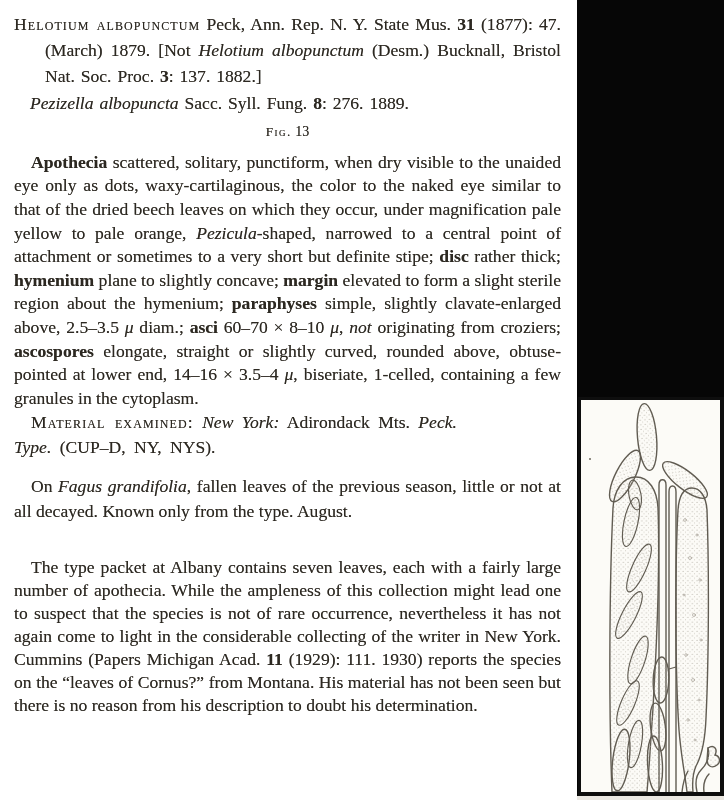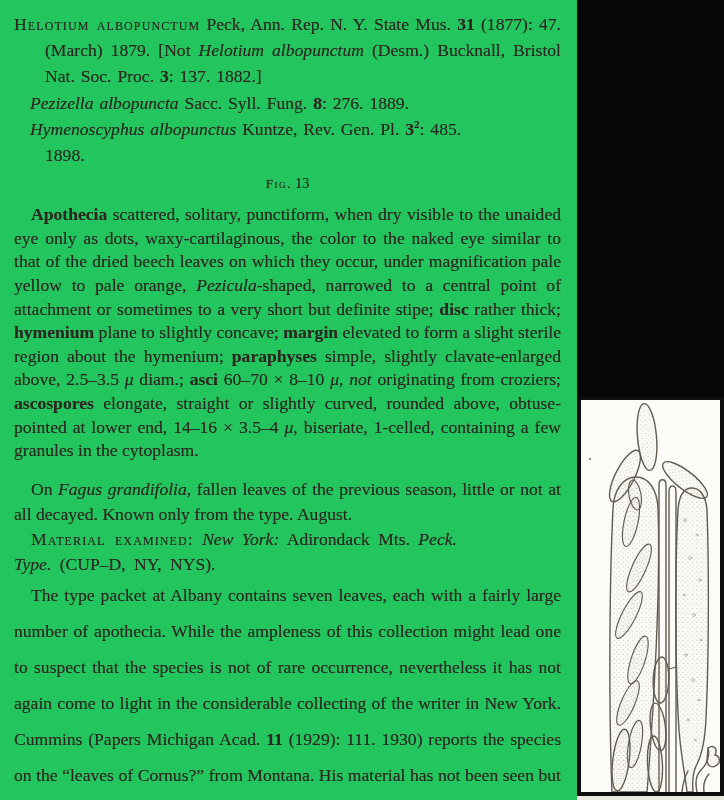--- a/index.html
+++ b/index.html
@@ -8,21 +8,21 @@
     overflow: hidden;
     background: #000;
     font-family: "Liberation Serif", "DejaVu Serif", serif;
   }
   .stage { position: relative; width: 724px; height: 800px; }
 
   
   .page {
     position: absolute; left: 0; top: 0;
     width: 577px; height: 800px;
-    background: #22c55e;
+    background: #ffffff;
     color: #2c2821;
     box-sizing: border-box;
     padding: 11px 16px 0 14px;
     font-size: 17.6px;
     text-shadow: 0 0 0.6px rgba(44, 40, 33, 0.55);
   }
 
   
   .syn { margin: 0; line-height: 26.2px; text-align: justify; word-spacing: 1.5px; }
   .hang-first { padding-left: 31px; text-indent: -31px; }
@@ -33,21 +33,21 @@
     margin-top: 5px;
     font-size: 14px;
     line-height: 22px;
   }
   .figcap .sc { letter-spacing: 1.5px; font-size: 0.95em; }
 
   .par { margin: 0; text-align: justify; text-indent: 17px; line-height: 23.6px; }
   .p1 { margin-top: 8px; }
   .p2 { margin-top: 14px; line-height: 25px; }
   .p3 { line-height: 25px; }
-  .p4 { line-height: 36px; }
+  .p4 { line-height: 23px; margin-top: 32px; }
   .wide { word-spacing: 4px; }
 
   .b { font-weight: 700; }
   .i { font-style: italic; }
   .sc { font-variant: small-caps; letter-spacing: 1.1px; }
   .sup { vertical-align: super; font-size: 0.62em; line-height: 0; }
 
   
   .strip {
     position: absolute; left: 577px; top: 0;
@@ -72,28 +72,27 @@
   .drawing { display: block; }
 </style>
 </head>
 <body>
 <div class="stage">
 
   <div class="page">
     <div>
       <p class="syn hang-first"><span class="sc">Helotium albopunctum</span><span> Peck, Ann. Rep. N. Y. State Mus. </span><span class="b">31</span><span> (1877): 47. (March) 1879. [Not </span><span class="i">Helotium albopunctum</span><span> (Desm.) Bucknall, Bristol Nat. Soc. Proc. </span><span class="b">3</span><span>: 137. 1882.]</span></p>
       <p class="syn hang-syn"><span class="i">Pezizella albopuncta</span><span> Sacc. Syll. Fung. </span><span class="b">8</span><span>: 276. 1889.</span></p>
-      <p class="syn hang-syn"><span class="i">Hymenoscyphus albopunctus</span><span> Kuntze, Rev. Gen. Pl. </span><span class="b">3</span><span class="b sup">2</span><span>: 485.</span><br><span>1898.</span></p>
     </div>
 
     <div class="figcap"><span class="sc">Fig.</span><span> 13</span></div>
 
     <p class="par p1"><span class="b">Apothecia</span><span> scattered, solitary, punctiform, when dry visible to the unaided eye only as dots, waxy-cartilaginous, the color to the naked eye similar to that of the dried beech leaves on which they occur, under magnification pale yellow to pale orange, </span><span class="i">Pezicula</span><span>-shaped, narrowed to a central point of attachment or sometimes to a very short but definite stipe; </span><span class="b">disc</span><span> rather thick; </span><span class="b">hymenium</span><span> plane to slightly concave; </span><span class="b">margin</span><span> elevated to form a slight sterile region about the hymenium; </span><span class="b">paraphyses</span><span> simple, slightly clavate-enlarged above, 2.5–3.5 </span><span class="i">μ</span><span> diam.; </span><span class="b">asci</span><span> 60–70 × 8–10 </span><span class="i">μ</span><span>, </span><span class="i">not</span><span> originating from croziers; </span><span class="b">ascospores</span><span> elongate, straight or slightly curved, rounded above, obtuse-pointed at lower end, 14–16 × 3.5–4 </span><span class="i">μ</span><span>, biseriate, 1-celled, containing a few granules in the cytoplasm.</span></p>
+    <p class="par p3 wide"><span class="sc">Material examined:</span><span> </span><span class="i">New York:</span><span> Adirondack Mts. </span><span class="i">Peck.</span><br><span class="i">Type.</span><span> (CUP–D, NY, NYS).</span></p>
     <p class="par p2"><span>On </span><span class="i">Fagus grandifolia</span><span>, fallen leaves of the previous season, little or not at all decayed. Known only from the type. August.</span></p>
-    <p class="par p3 wide"><span class="sc">Material examined:</span><span> </span><span class="i">New York:</span><span> Adirondack Mts. </span><span class="i">Peck.</span><br><span class="i">Type.</span><span> (CUP–D, NY, NYS).</span></p>
     <p class="par p4"><span>The type packet at Albany contains seven leaves, each with a fairly large number of apothecia. While the ampleness of this collection might lead one to suspect that the species is not of rare occurrence, nevertheless it has not again come to light in the con­siderable collecting of the writer in New York. Cummins (Papers Michigan Acad. </span><span class="b">11</span><span> (1929): 111. 1930) reports the species on the “leaves of Cornus?” from Montana. His material has not been seen but there is no reason from his description to doubt his determination.</span></p>
   </div>
 
   <div class="strip"></div>
 
   <div class="figure-box">
     <svg class="drawing" width="139" height="392" viewBox="0 0 139 392" xmlns="http://www.w3.org/2000/svg">
       <defs>
         <pattern id="stip" width="4.6" height="4.6" patternUnits="userSpaceOnUse">
           <circle cx="1" cy="1.2" r="0.55" fill="#aba69b"></circle>

